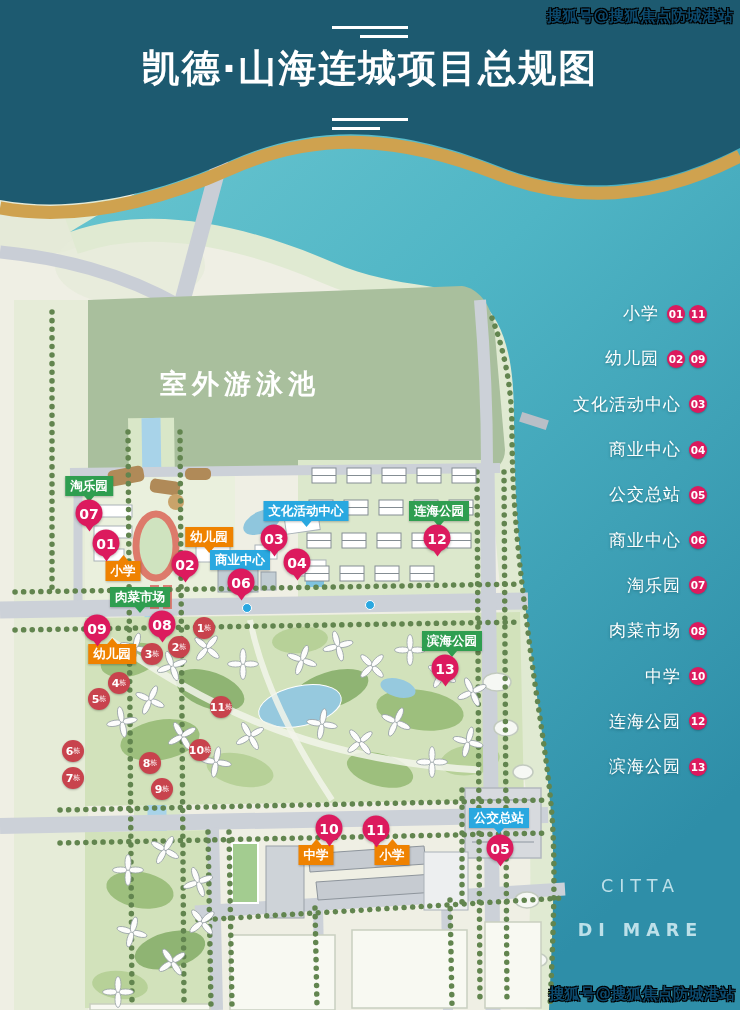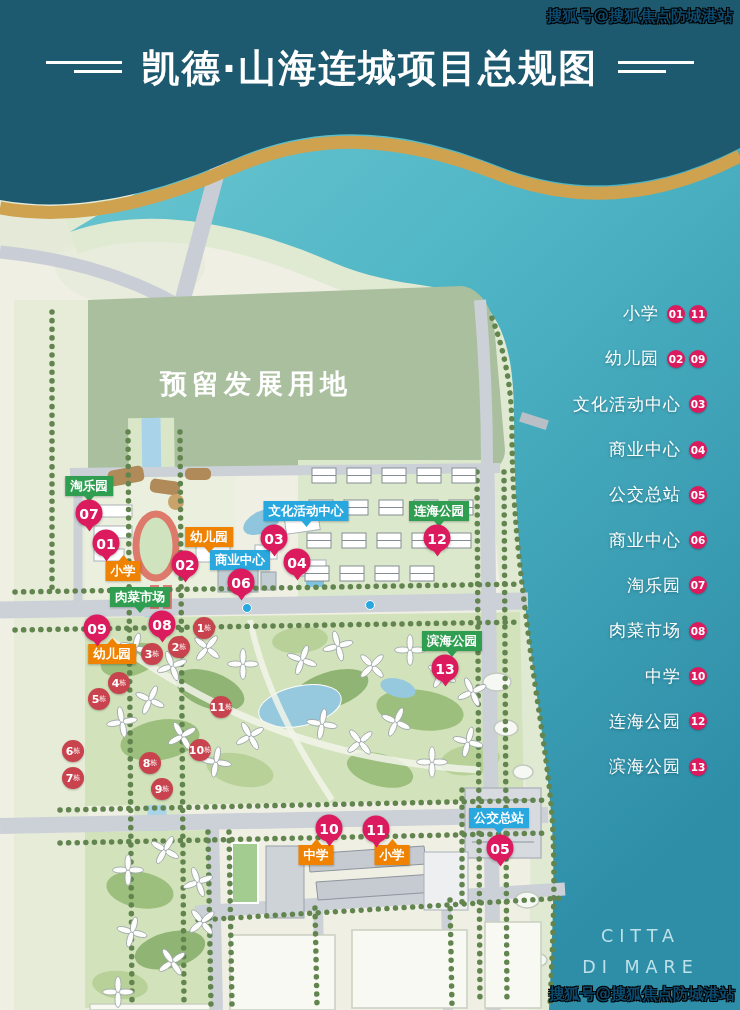--- a/index.html
+++ b/index.html
@@ -2,21 +2,21 @@
 <html><head>
 <meta charset="utf-8">
 <style>
   html,body{margin:0;padding:0;}
   #page{position:relative;width:740px;height:1010px;overflow:hidden;background:#efefe4;
         font-family:"DejaVu Sans",sans-serif;}
   #basemap{position:absolute;left:0;top:0;z-index:0;}
 
   
   .header-bar{position:absolute;top:22px;left:0;right:0;height:92px;display:flex;
-              align-items:center;justify-content:center;gap:20px;z-index:4;}
+              align-items:center;justify-content:center;gap:20px;z-index:4;flex-direction:column;}
   .page-title{color:#ffffff;font-size:38px;font-weight:bold;letter-spacing:2px;margin:0;}
   .deco{position:relative;width:76px;height:22px;}
   .deco::before{content:'';position:absolute;left:0;right:0;top:4px;height:3px;background:#fff;}
   .deco::after{content:'';position:absolute;top:13px;height:3px;background:#fff;}
   .deco.left::after{left:28px;right:0;}
   .deco.right::after{left:0;right:28px;}
 
   
   .watermark{position:absolute;color:#0c4a6e;font-size:15.5px;font-weight:bold;z-index:6;
      text-shadow:-1px -1px 0 #000,1px -1px 0 #000,-1px 1px 0 #000,1px 1px 0 #000;}
@@ -48,23 +48,23 @@
   .marker::after{content:'';position:absolute;top:94%;left:50%;margin-left:-5px;
      border:5px solid transparent;border-top:7px solid #dc1a5e;}
   .bnum{position:absolute;transform:translate(-50%,-50%);width:22px;height:22px;border-radius:50%;
      background:#c8434d;color:#fff;display:flex;align-items:center;justify-content:center;
      box-shadow:0 1px 2px rgba(0,0,0,.25);}
   .bnum .n{font-size:11px;font-weight:bold;line-height:1;}
   .bnum .s{font-size:7px;line-height:1;}
 
   .reserved-label{position:absolute;left:160px;top:366px;z-index:2;color:#fff;font-size:27px;
      font-weight:bold;letter-spacing:5px;}
-  .sea-caption{position:absolute;right:22px;top:926px;width:155px;text-align:center;z-index:2;
+  .sea-caption{position:absolute;right:22px;top:876px;width:155px;text-align:center;z-index:2;
      color:rgba(214,238,244,.85);font-size:17.5px;letter-spacing:6px;}
-  .sea-caption .l2{margin-top:11px;}
+  .sea-caption .l2{margin-top:24px;font-weight:bold;}
 </style>
 </head>
 <body>
 
 <div id="page">
 
   <svg id="basemap" width="740" height="1010" viewBox="0 0 740 1010">
     <defs>
       <linearGradient id="og" x1="0" y1="0" x2="0.65" y2="1">
         <stop offset="0" stop-color="#6fc9d2"></stop>
@@ -277,21 +277,21 @@
     <path d="M 740,156 C 655,200 575,204 498,174 C 402,136 318,130 232,168 C 158,201 76,222 0,208" stroke="#cfa24f" stroke-width="13" fill="none"></path>
     <path d="M 0,0 L 740,0 L 740,148 C 655,192 575,196 498,166 C 402,128 318,122 232,160 C 158,193 76,214 0,200 Z" fill="#1d5a70"></path>
   </svg>
 
   <div class="header-bar">
     <span class="deco left"></span>
     <h1 class="page-title">凯德·山海连城项目总规图</h1>
     <span class="deco right"></span>
   </div>
 
-  <div class="reserved-label">预留发展用地</div>
+  <div class="reserved-label">室外游泳池</div>
   <div class="sea-caption">
     <div class="l1">CITTA</div>
     <div class="l2">DI MARE</div>
   </div>
 
   <div id="overlay">
       <div class="place-label tail-down" style="--c: #2f9e50; left: 89px; top: 486px;">淘乐园</div>
       <div class="place-label tail-up" style="--c: #ef8200; left: 123px; top: 571px;">小学</div>
       <div class="place-label tail-down" style="--c: #ef8200; left: 209px; top: 537px;">幼儿园</div>
       <div class="place-label tail-down" style="--c: #29a8e0; left: 240px; top: 560px;">商业中心</div>

